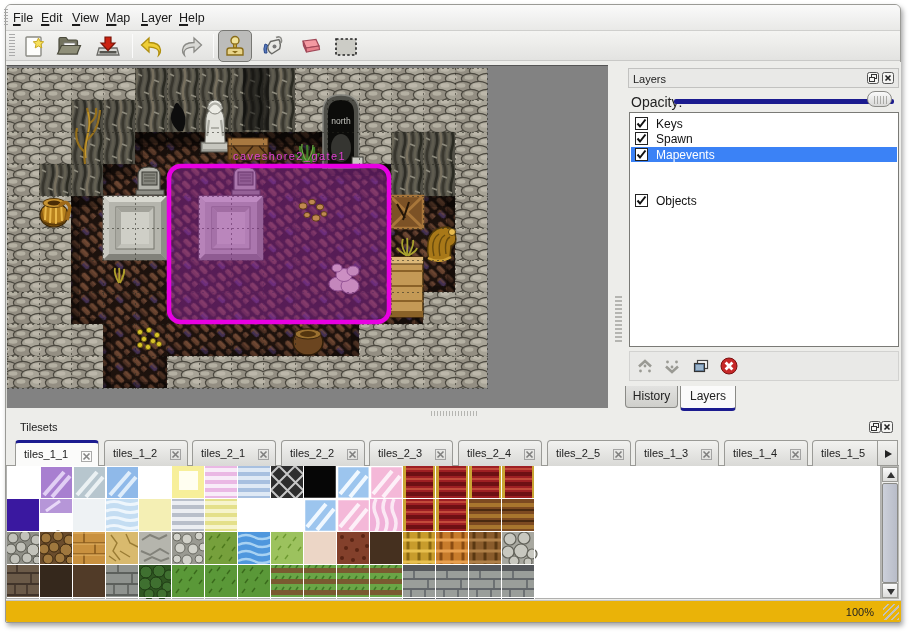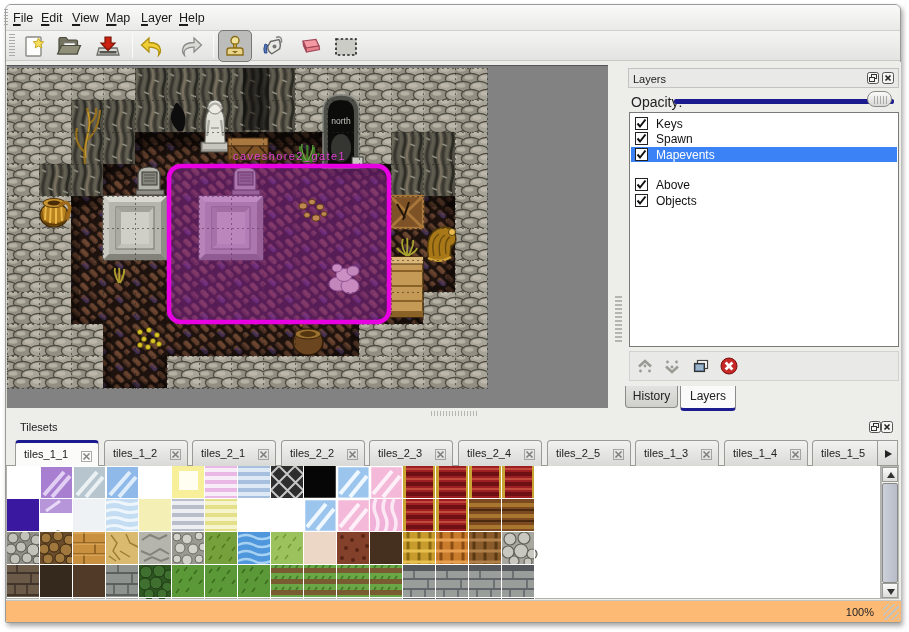--- a/index.html
+++ b/index.html
@@ -72,21 +72,21 @@
 .tstab-sel span { top:5px; }
 #tsarrow { position:absolute; right:1px; top:3px; width:21px; height:26px; background:linear-gradient(#f2f2f0,#d9d9d6);
   border:1px solid #9a9a96; }
 #tsarrow:after { content:""; position:absolute; left:7px; top:9px; border-left:7px solid #222;
   border-top:4.5px solid transparent; border-bottom:4.5px solid transparent; }
 #tscontent { position:absolute; left:0px; top:47px; width:875px; height:133px; background:#fff; border:1px solid #b0b0ae; border-top:none; }
 #tsscroll { position:absolute; left:875px; top:47px; width:18px; height:133px; background:#efefed; border:1px solid #b8b8b4; }
 .sbtn { position:absolute; left:0px; width:16px; height:15px; background:linear-gradient(#fafafa,#dcdcda); border:1px solid #9a9a96; }
 #sthumb { position:absolute; left:0px; top:16px; width:16px; height:100px; background:linear-gradient(90deg,#ccd0da,#b8bcc8);
   border:1px solid #8a8a86; border-radius:2px; }
-#statusbar { left:6px; top:600px; width:895px; height:22px; background:#fdba74; border-top:1px solid #c6c6c4;
+#statusbar { left:6px; top:600px; width:895px; height:22px; background:#eab308; border-top:1px solid #c6c6c4;
   border-radius:0 0 2px 2px; }
 #statusbar span { position:absolute; right:27px; top:5px; font-size:11px; color:#222; }
 #grip { position:absolute; right:2px; bottom:2px; width:16px; height:16px;
   background:repeating-linear-gradient(135deg, transparent 0 3px, #c2c2be 3px 4.5px); }
 </style></head>
 <body>
 <div id="win"></div>
 <div class="abs" id="menubar">
     <div style="position:absolute;left:-2px;top:4px;width:4px;height:18px;background:repeating-linear-gradient(#aaa 0 1px, transparent 1px 3px)"></div>
   <span class="mitem" style="left:7px"><u>F</u>ile</span>
@@ -613,27 +613,20 @@
         </svg>
         <span>Spawn</span>
       </div>
 <div class="litem lsel" style="top:33.6px">
         <svg width="13" height="13" viewBox="0 0 13 13" class="cb">
           <rect x="0.5" y="0.5" width="12" height="12" fill="#fff" stroke="#222"></rect>
           <path d="M2.5,6.5 L5,9.5 L10.5,2.5" stroke="#111" stroke-width="2" fill="none"></path>
         </svg>
         <span>Mapevents</span>
       </div>
-<div class="litem" style="top:64.2px">
-        <svg width="13" height="13" viewBox="0 0 13 13" class="cb">
-          <rect x="0.5" y="0.5" width="12" height="12" fill="#fff" stroke="#222"></rect>
-          <path d="M2.5,6.5 L5,9.5 L10.5,2.5" stroke="#111" stroke-width="2" fill="none"></path>
-        </svg>
-        <span>Above</span>
-      </div>
 <div class="litem" style="top:79.5px">
         <svg width="13" height="13" viewBox="0 0 13 13" class="cb">
           <rect x="0.5" y="0.5" width="12" height="12" fill="#fff" stroke="#222"></rect>
           <path d="M2.5,6.5 L5,9.5 L10.5,2.5" stroke="#111" stroke-width="2" fill="none"></path>
         </svg>
         <span>Objects</span>
       </div>
   </div>
   <div id="dbtns">
     <span style="position:absolute;left:6px;top:6px"><svg width="18" height="17" viewBox="0 0 18 17">

